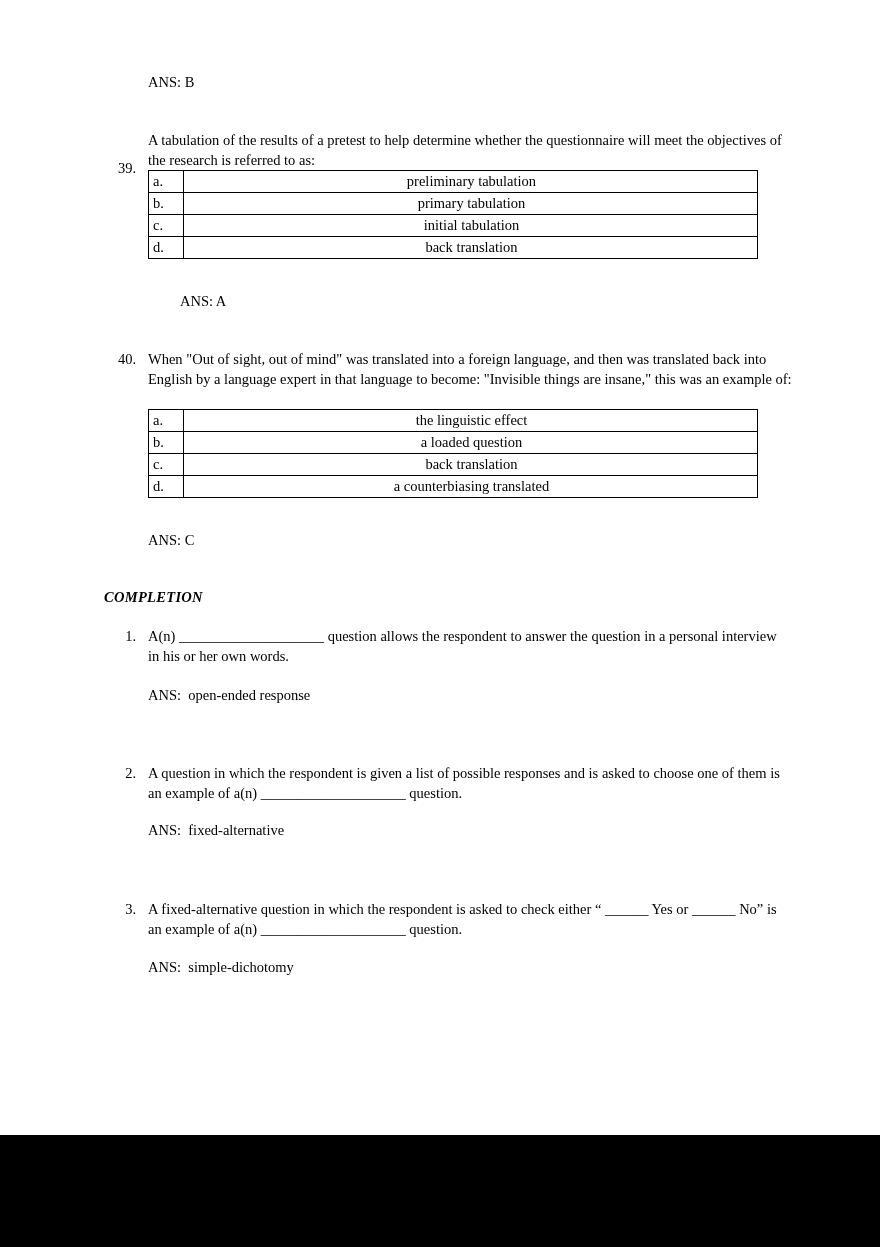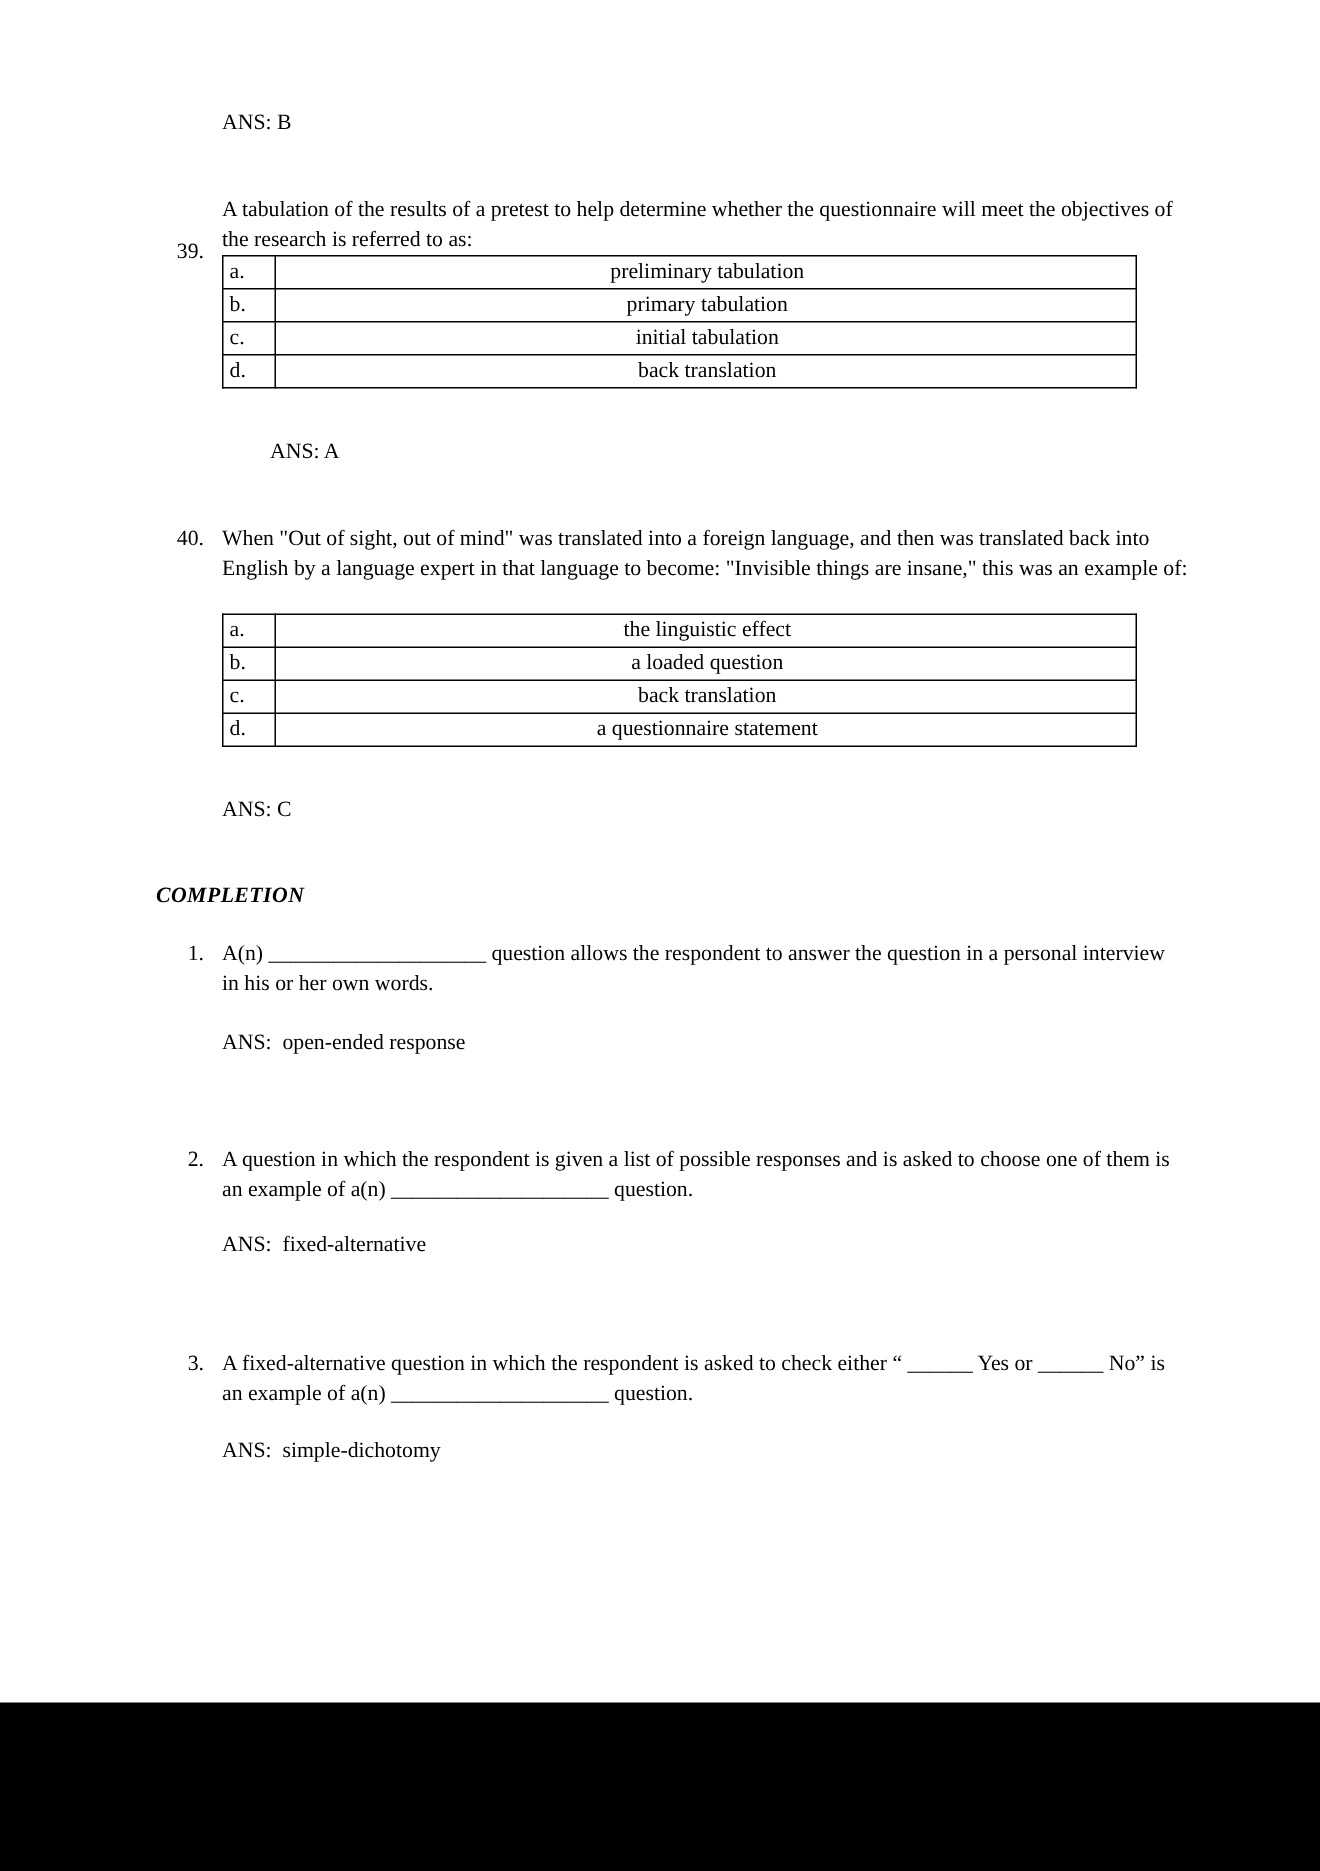--- a/index.html
+++ b/index.html
@@ -127,21 +127,21 @@
     <tr>
       <td class="letter">b.</td>
       <td class="label">a loaded question</td>
     </tr>
     <tr>
       <td class="letter">c.</td>
       <td class="label">back translation</td>
     </tr>
     <tr>
       <td class="letter">d.</td>
-      <td class="label">a questionnaire statement</td>
+      <td class="label">a counterbiasing translated</td>
     </tr>
   </tbody>
     </table>
 
   <div class="ans" style="left:148px; top:531px;">ANS: C</div>
 
   <div class="section-head" style="left:104px; top:589px;">COMPLETION</div>
 
   <div class="qnum" style="left:104px; top:627px; width:32px;">1.</div>
   <div class="qtext" style="left:148px; top:627px; width:640px;">A(n) ____________________ question allows the respondent to answer the question in a personal interview in his or her own words.</div>

